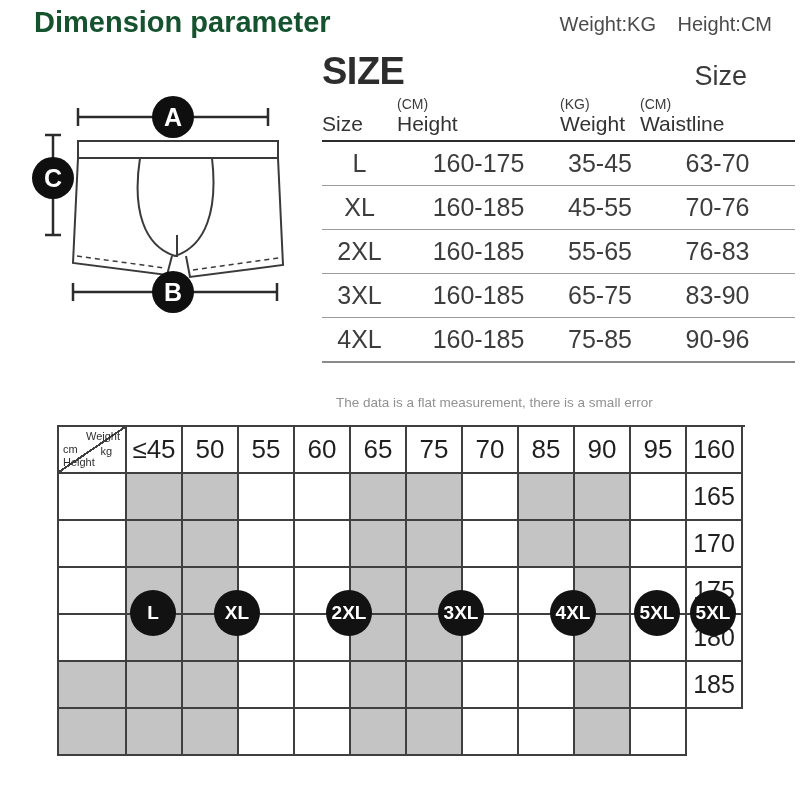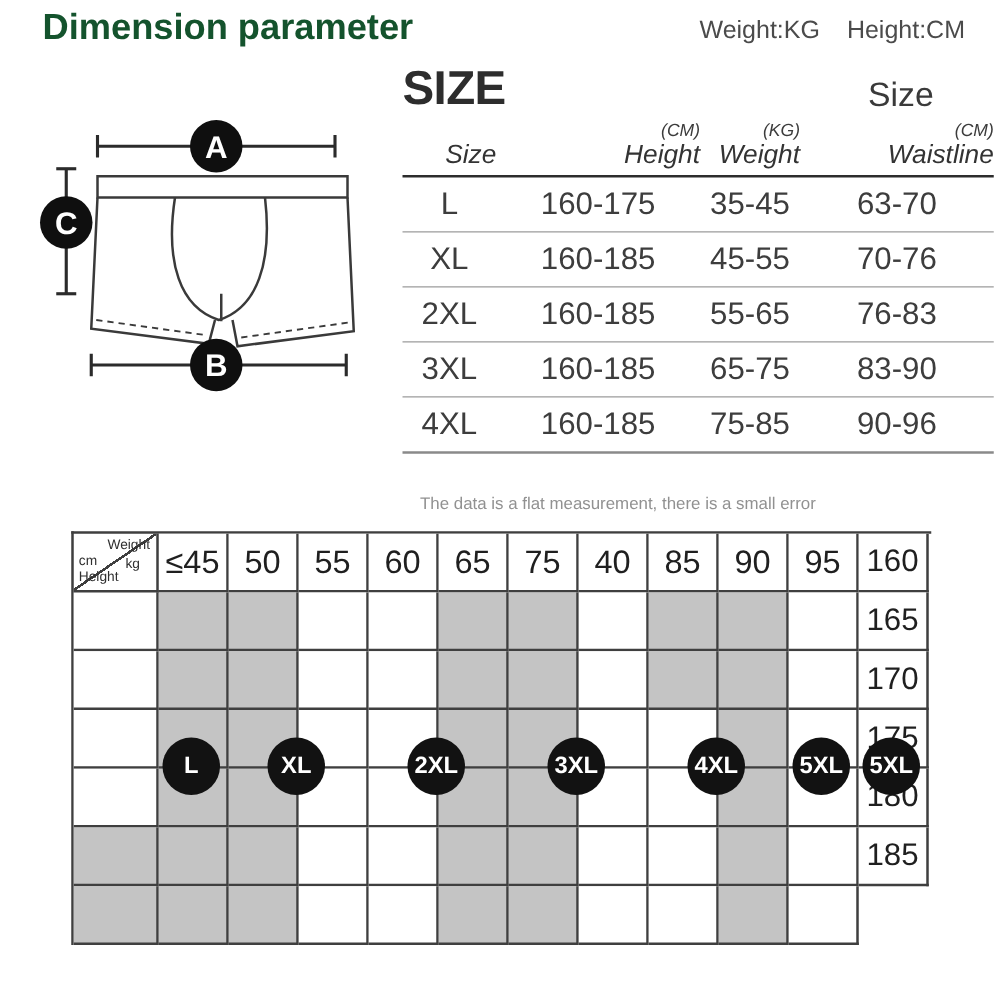--- a/index.html
+++ b/index.html
@@ -10,21 +10,21 @@
   .top-units span + span{margin-left:16px;}
 
   .diagram{position:absolute;left:20px;top:60px;}
 
   
   .st{position:absolute;left:322px;top:40px;width:473px;}
   .st-head{display:flex;justify-content:space-between;align-items:flex-end;height:50px;}
   .st-title{font-size:38px;font-weight:800;letter-spacing:-0.5px;line-height:1;color:#2d2d2d;}
   .st-title-right{font-size:27px;color:#3a3a3a;line-height:1;padding-right:48px;}
   .st-cols{display:flex;margin-top:6px;border-bottom:2px solid #2c2c2c;padding-bottom:4px;}
-  .st-col{display:flex;flex-direction:column;justify-content:flex-end;text-align:right;font-style:italic;}
+  .st-col{display:flex;flex-direction:column;justify-content:flex-end;text-align:left;}
   .st-col .unit{font-size:14px;color:#3c3c3c;min-height:16px;}
   .st-col .lbl{font-size:21px;color:#333;}
   .st-row{display:flex;align-items:center;height:43px;border-bottom:1px solid #9c9c9c;
           font-size:25px;color:#3d3d3d;}
   .st-row:last-child{border-bottom:2px solid #8a8a8a;}
   .st-cell{text-align:center;}
   .st-cols > .st-col:nth-child(1),.st-row > .st-cell:nth-child(1){width:75px;}
   .st-cols > .st-col:nth-child(2),.st-row > .st-cell:nth-child(2){width:163px;}
   .st-cols > .st-col:nth-child(3),.st-row > .st-cell:nth-child(3){width:80px;}
   .st-cols > .st-col:nth-child(4),.st-row > .st-cell:nth-child(4){width:155px;}
@@ -162,21 +162,21 @@
         <span class="c-kg">kg</span>
         <span class="c-cm">cm</span>
         <span class="c-height">Height</span>
       </div>
     <div class="m-cell m-head">≤45</div>
         <div class="m-cell m-head">50</div>
         <div class="m-cell m-head">55</div>
         <div class="m-cell m-head">60</div>
         <div class="m-cell m-head">65</div>
         <div class="m-cell m-head">75</div>
-        <div class="m-cell m-head">40</div>
+        <div class="m-cell m-head">70</div>
         <div class="m-cell m-head">85</div>
         <div class="m-cell m-head">90</div>
         <div class="m-cell m-head">95</div>
         <div class="m-cell m-rowhead">160</div>
         <div class="m-cell"></div>
         <div class="m-cell" style="background: rgb(196, 196, 196);"></div>
         <div class="m-cell" style="background: rgb(196, 196, 196);"></div>
         <div class="m-cell"></div>
         <div class="m-cell"></div>
         <div class="m-cell" style="background: rgb(196, 196, 196);"></div>

